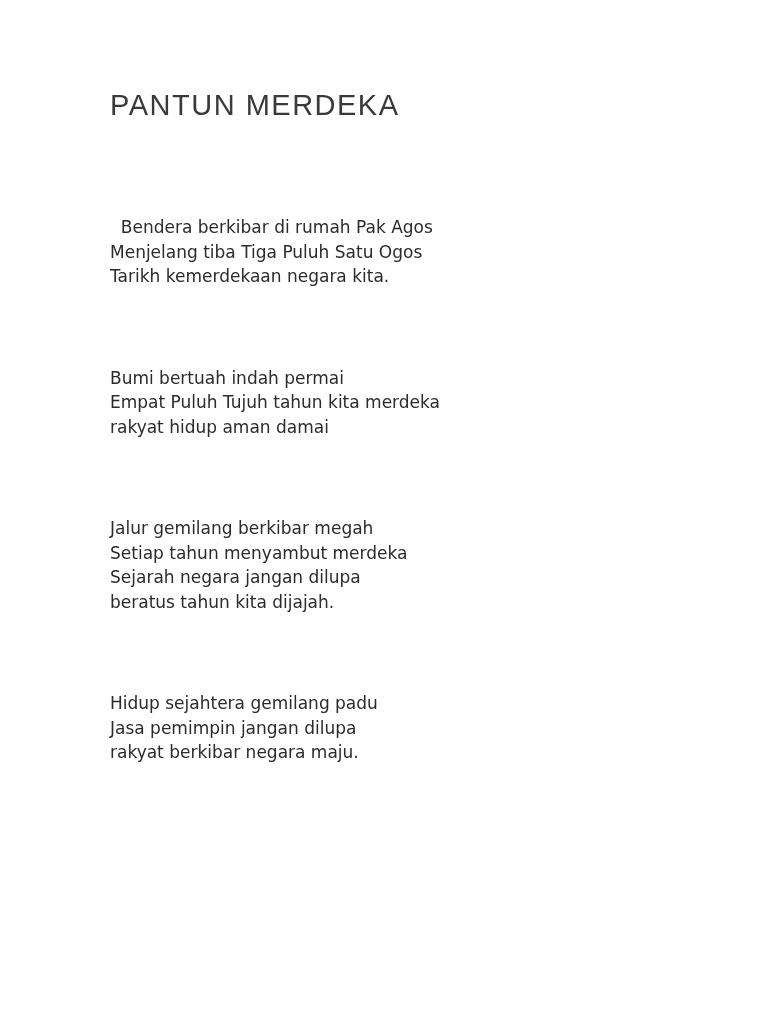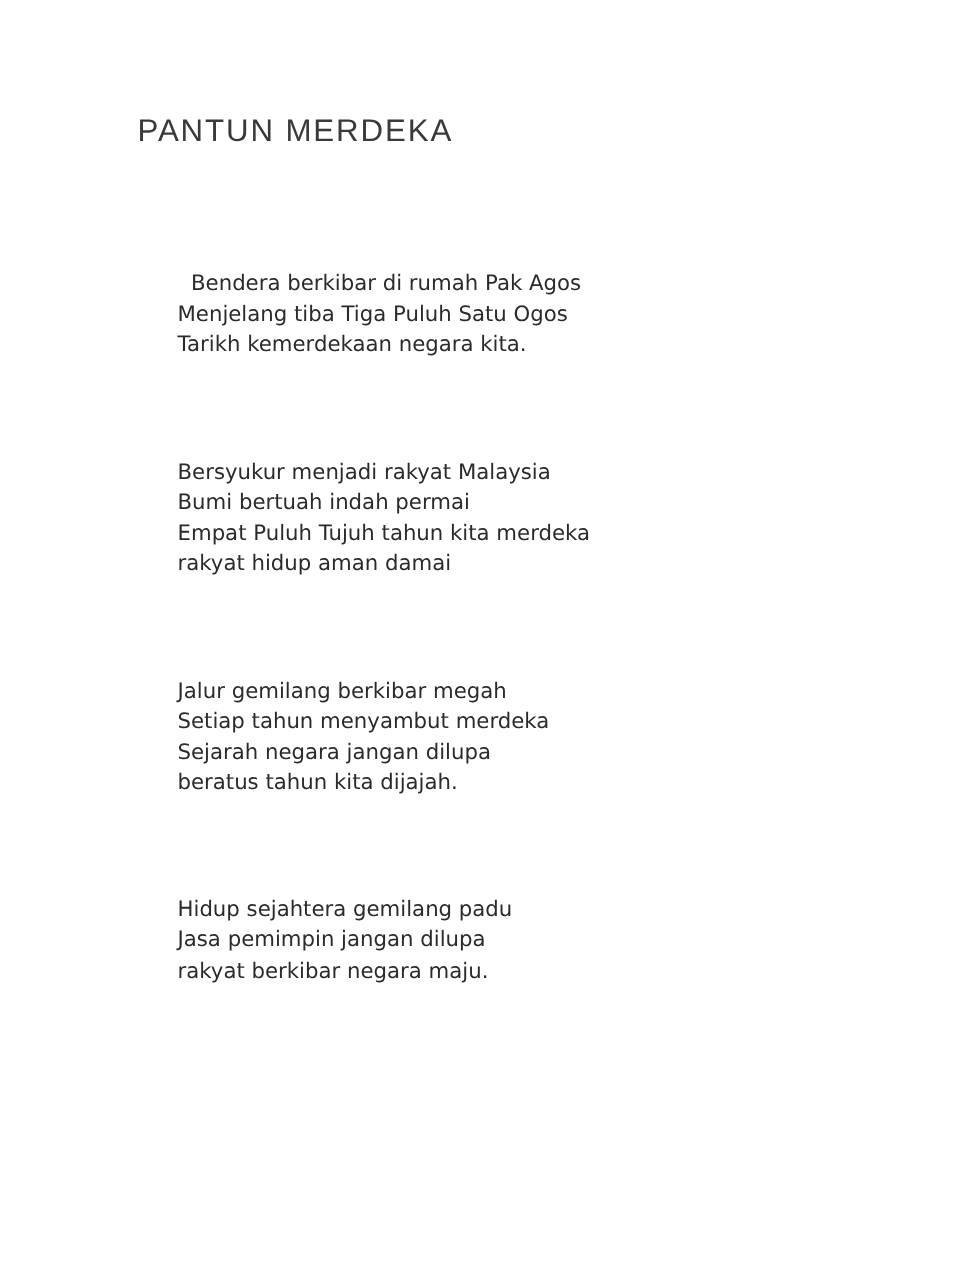--- a/index.html
+++ b/index.html
@@ -13,55 +13,53 @@
     height: 1024px;
     background: #ffffff;
     overflow: hidden;
     box-sizing: border-box;
     padding: 0 60px 0 110px;
   }
   .doc-title {
     margin: 88px 0 0 0;
     font-family: "Liberation Sans", "DejaVu Sans", sans-serif;
     font-weight: 500;
-    font-size: 25px;
+    font-size: 29px;
     line-height: 35px;
     letter-spacing: 1.5px;
     color: #3a3a3a;
   }
   .stanza {
     margin: 0 0 77px 0;
     font-family: "DejaVu Sans", sans-serif;
     font-size: 17px;
     line-height: 24.5px;
     color: #2b2b2b;
   }
   .stanza-1 {
     margin-top: 92px;
   }
   .line {
     white-space: pre-wrap; 
-    margin-left: 32px;
   }
 </style>
 </head>
 <body>
 
 <main class="page">
 
   <h1 class="doc-title">PANTUN MERDEKA</h1>
 
   <section class="stanza stanza-1">
     <div class="line">  Bendera berkibar di rumah Pak Agos</div>
     <div class="line">Menjelang tiba Tiga Puluh Satu Ogos</div>
     <div class="line">Tarikh kemerdekaan negara kita.</div>
   </section>
 
   <section class="stanza">
-    <div class="line">Bersyukur menjadi rakyat Malaysia</div>
     <div class="line">Bumi bertuah indah permai</div>
     <div class="line">Empat Puluh Tujuh tahun kita merdeka</div>
     <div class="line">rakyat hidup aman damai</div>
   </section>
 
   <section class="stanza">
     <div class="line">Jalur gemilang berkibar megah</div>
     <div class="line">Setiap tahun menyambut merdeka</div>
     <div class="line">Sejarah negara jangan dilupa</div>
     <div class="line">beratus tahun kita dijajah.</div>

